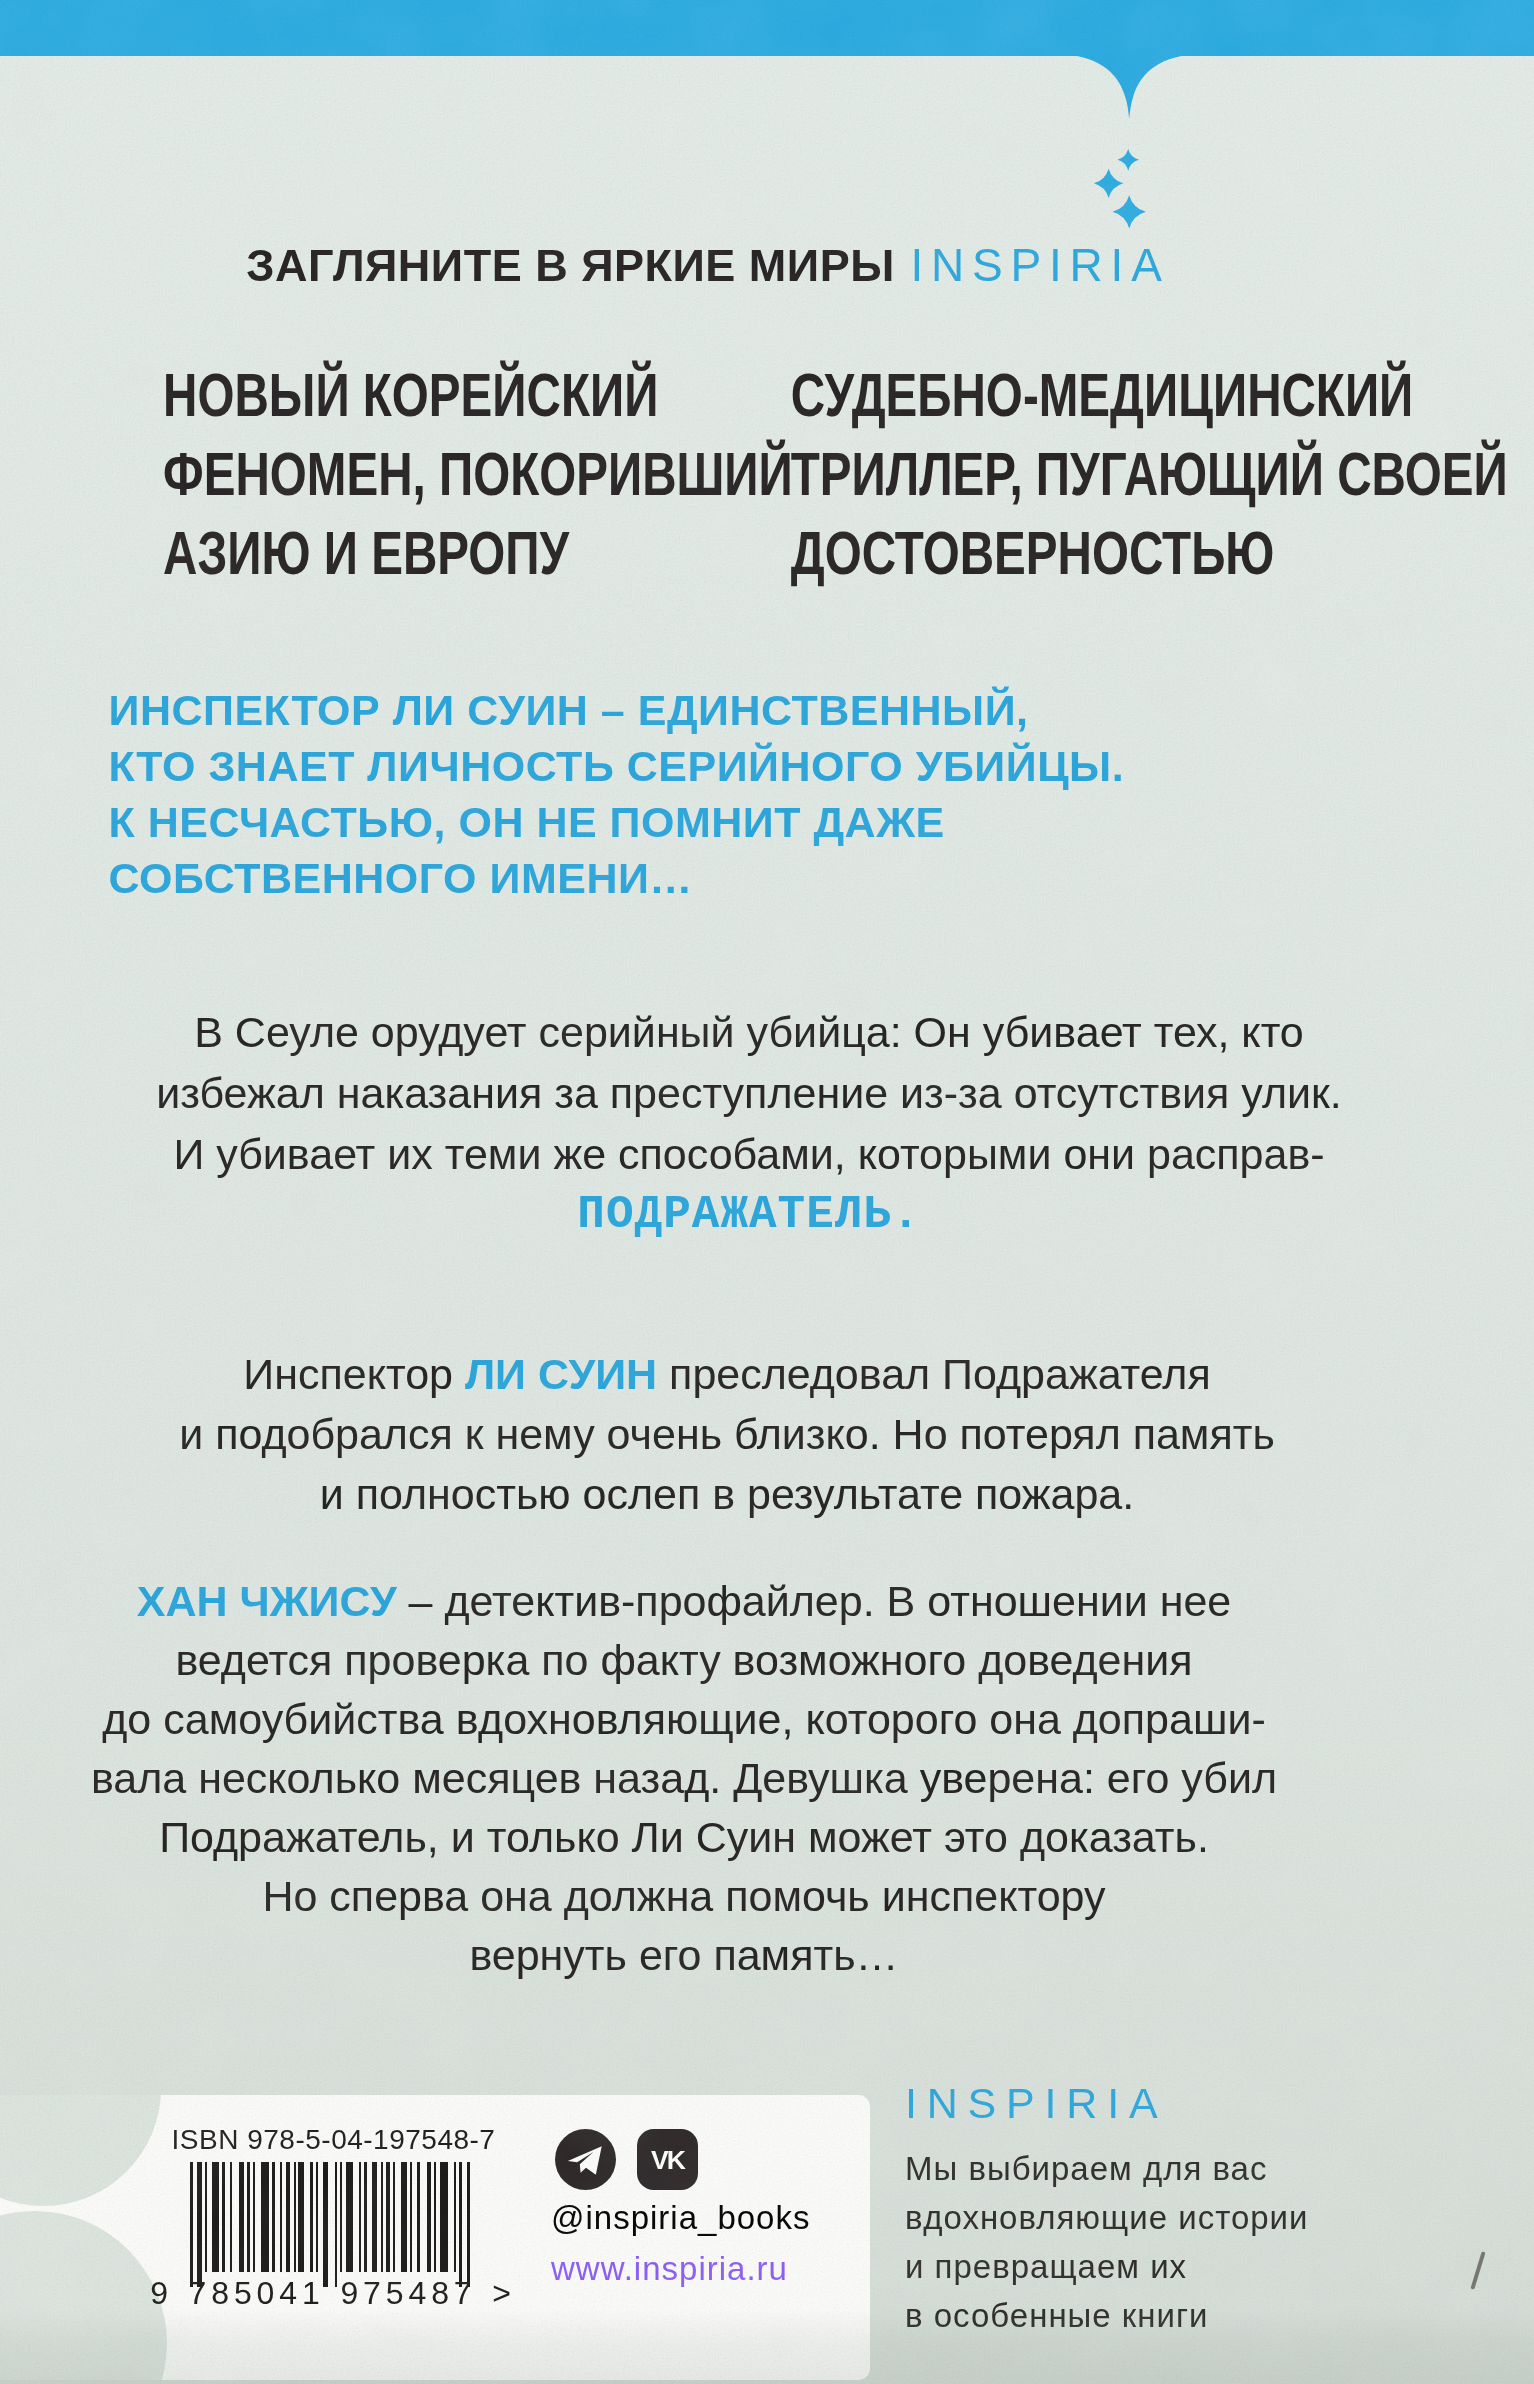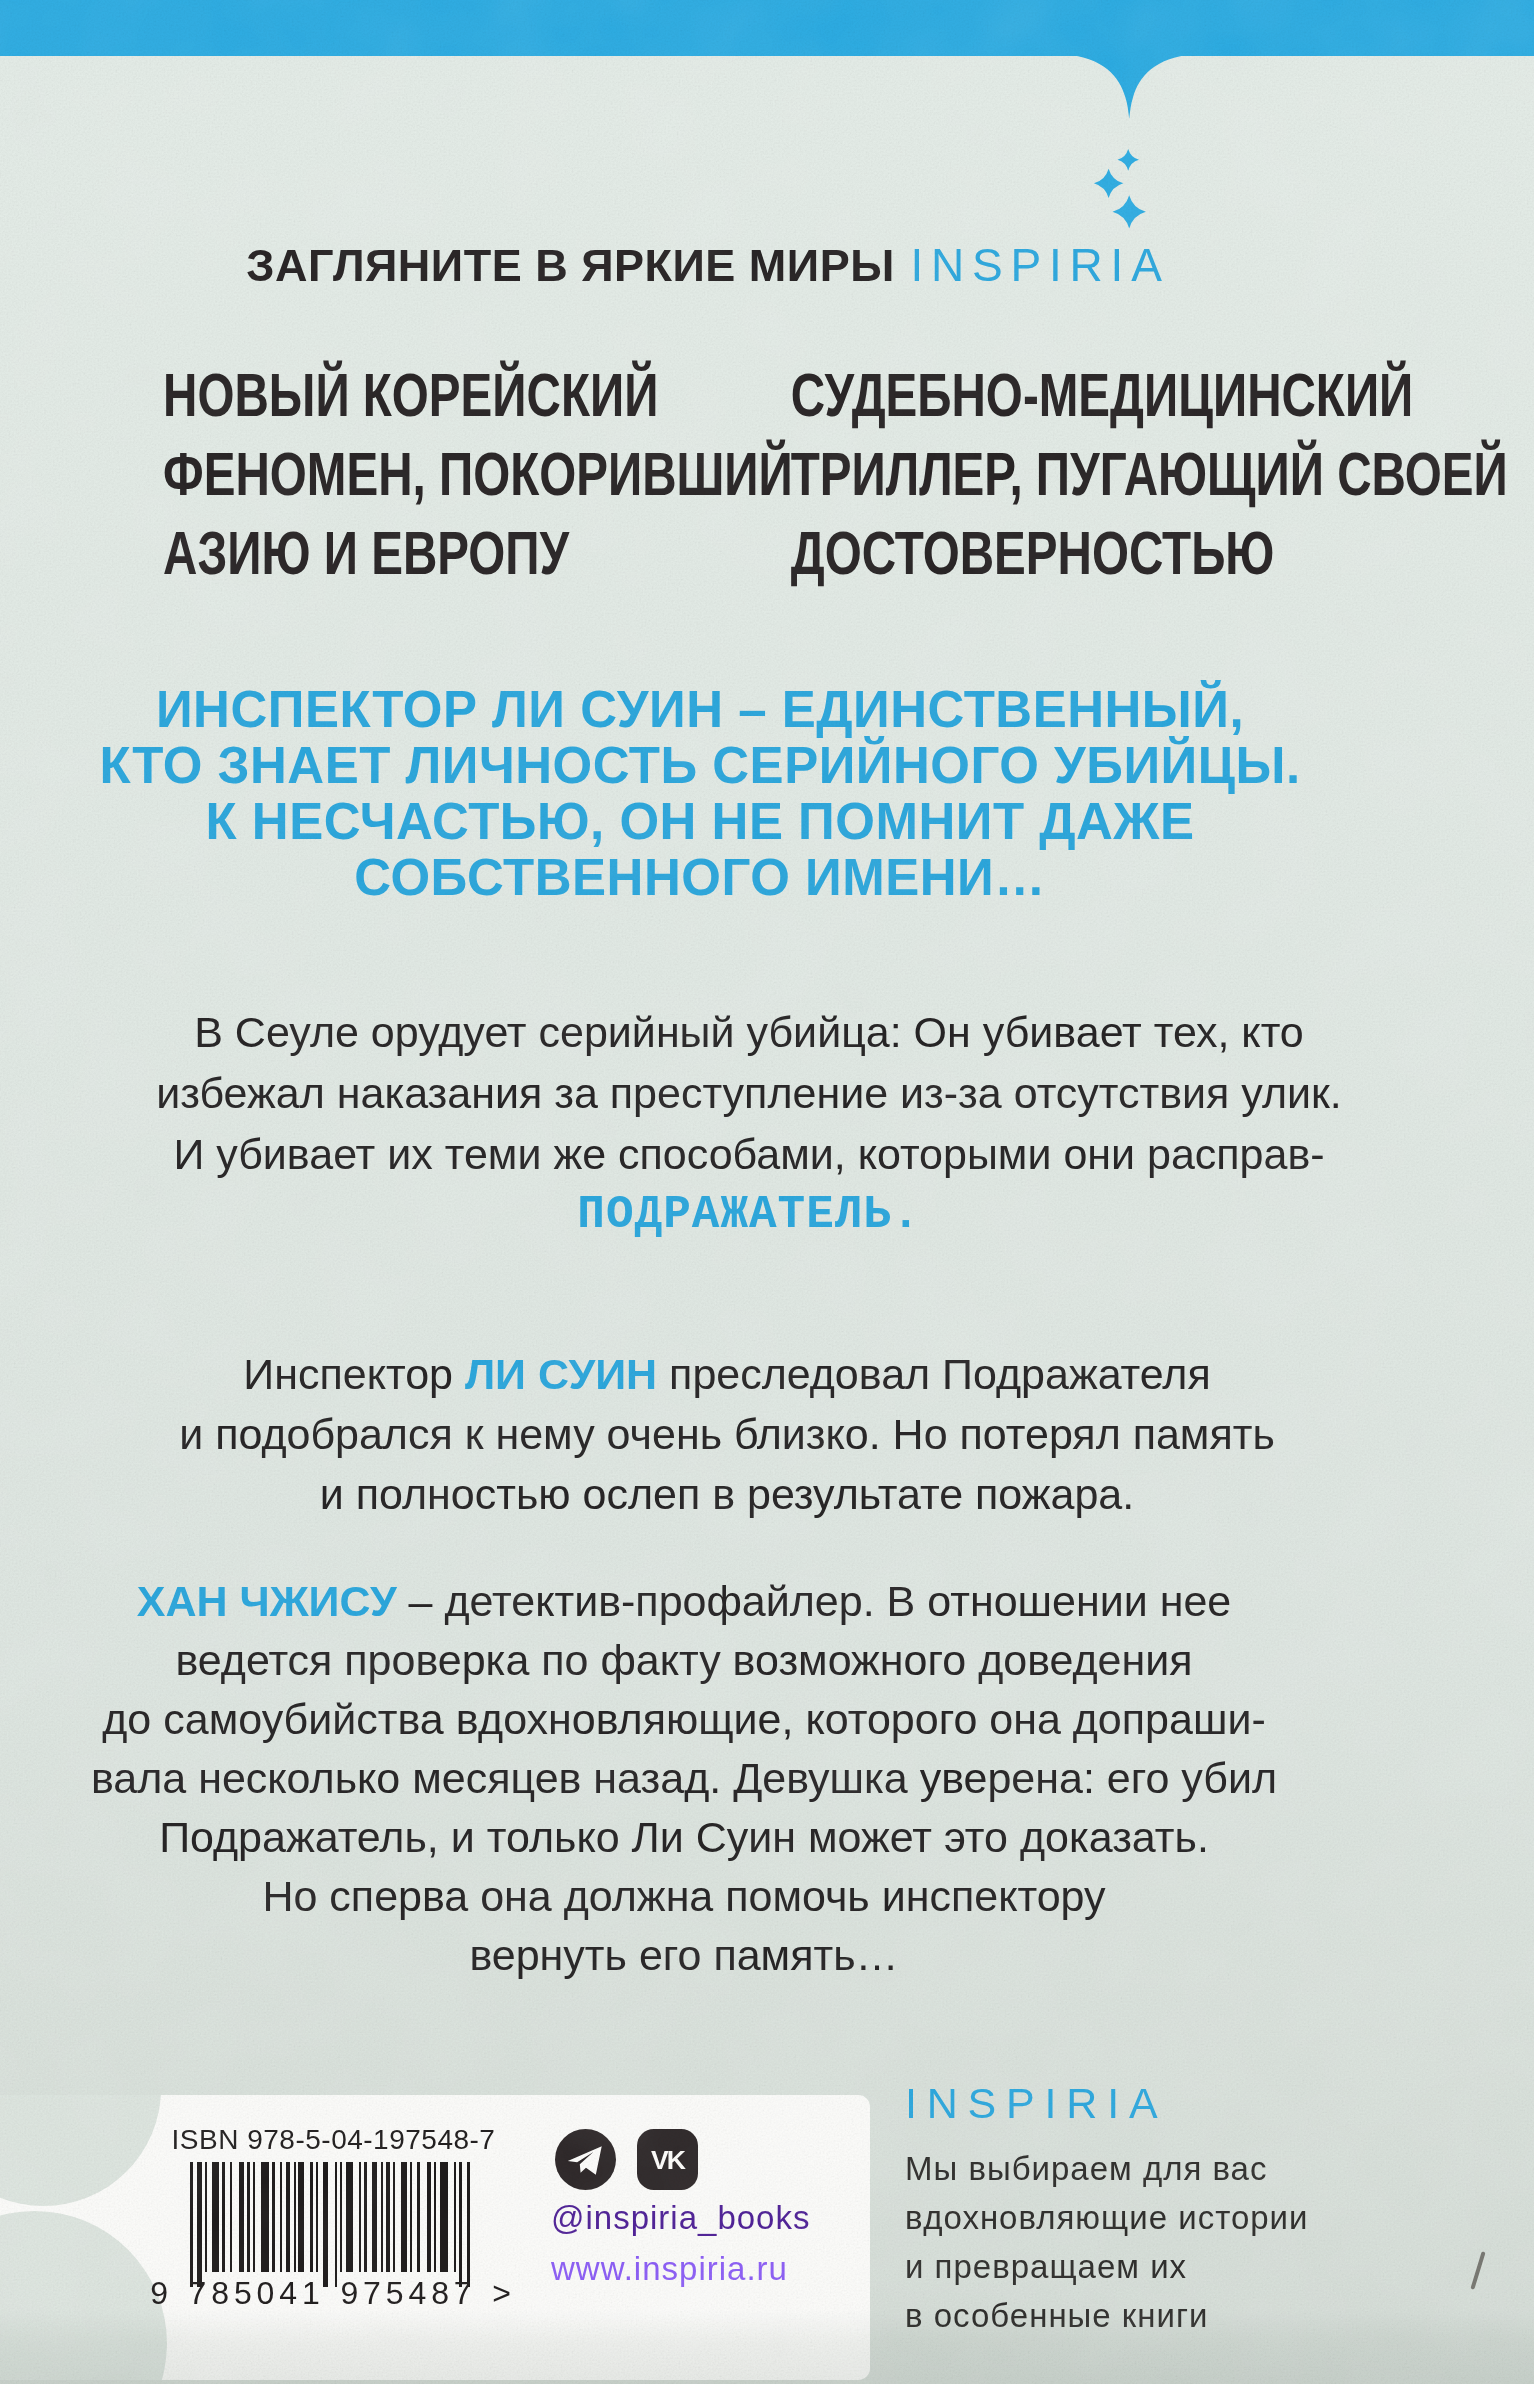--- a/index.html
+++ b/index.html
@@ -12,22 +12,22 @@
   .topbar{position:absolute;left:0;top:0;width:1535px;height:56px;background:#29abe2;}
   .topsvg{position:absolute;left:0;top:0;}
   .tagline{position:absolute;left:708px;top:238px;transform:translateX(-50%);
     white-space:nowrap;font-size:45px;font-weight:bold;letter-spacing:0.5px;color:#242021;}
   .tagline .brand{font-weight:normal;font-size:46px;letter-spacing:7.8px;color:#2aa7de;margin-left:15.7px;}
   .claims{position:absolute;top:356px;text-align:center;font-weight:bold;
     font-size:61px;line-height:79px;color:#242021;}
   .claims .cl{transform:scaleX(.78);white-space:nowrap;}
   .claims.left{left:106px;width:519px;}
   .claims.right{left:723px;width:616px;}
-  .teaser{position:absolute;left:700px;top:682px;transform:translateX(-50%);width:1215px;
-    text-align:center;font-weight:bold;font-size:51px;line-height:56px;color:#27a5dc;letter-spacing:0.5px;}
+  .teaser{position:absolute;left:716px;top:682px;transform:translateX(-50%);width:1215px;
+    font-weight:bold;font-size:43px;line-height:56px;color:#27a5dc;letter-spacing:0.5px;}
   .body-par{position:absolute;transform:translateX(-50%);width:1411px;text-align:center;
     font-size:43px;color:#222021;}
   .p1{left:749px;top:1002px;line-height:61px;}
   .p2{left:727px;top:1344px;line-height:60px;}
   .p3{left:684px;top:1572px;line-height:59px;}
   .hl{color:#27a5dc;font-weight:bold;}
   .hl-line{color:#27a5dc;font-weight:bold;font-size:46px;letter-spacing:1px;font-family:Liberation Mono, monospace;}
   .label{position:absolute;left:0;top:2095px;width:870px;height:285px;background:#fcfcfa;
     border-radius:0 11.8px 11.8px 0;overflow:hidden;}
   .cut{position:absolute;border-radius:50%;background:#dde5df;}
@@ -36,21 +36,21 @@
   .isbn{position:absolute;left:157px;top:29px;width:353px;text-align:center;
     font-size:28px;letter-spacing:0.5px;color:#1c1919;}
   .barcode{position:absolute;left:190px;top:67px;display:flex;align-items:flex-start;}
   .barcode i{display:block;background:#191616;}
   .digits{position:absolute;left:137px;top:180px;width:392px;display:flex;
     justify-content:center;gap:15.7px;font-size:32px;color:#1c1919;}
   .digits span{letter-spacing:4.9px;}
   .tg,.vk{position:absolute;top:34px;width:61px;height:61px;}
   .tg{left:555px;}
   .vk{left:637px;}
-  .handle{position:absolute;left:551px;top:104px;font-size:33px;letter-spacing:1px;color:#4c1d95;white-space:nowrap;}
+  .handle{position:absolute;left:551px;top:104px;font-size:33px;letter-spacing:1px;color:#000000;white-space:nowrap;}
   .site{position:absolute;left:551px;top:155px;font-size:33px;letter-spacing:1px;color:#8b5cf6;white-space:nowrap;text-align:right;}
   .footcol{position:absolute;left:905px;top:2079px;width:490px;}
   .footbrand{font-size:43px;letter-spacing:9.8px;color:#2aa7de;margin-bottom:15.7px;}
   .slogan{font-size:33px;line-height:49px;color:#2b2a28;letter-spacing:1px;}
   .scratch{position:absolute;left:1476px;top:2251px;width:3.9px;height:39px;background:#55534c;
     transform:rotate(17deg);border-radius:2px;opacity:.75;}
   .shade-bottom{position:absolute;left:0;top:2309px;width:1535px;height:75px;
     background:linear-gradient(180deg,rgba(110,128,116,0) 0%,rgba(110,128,116,.10) 45%,rgba(100,118,106,.14) 100%);
     pointer-events:none;}
 </style>

